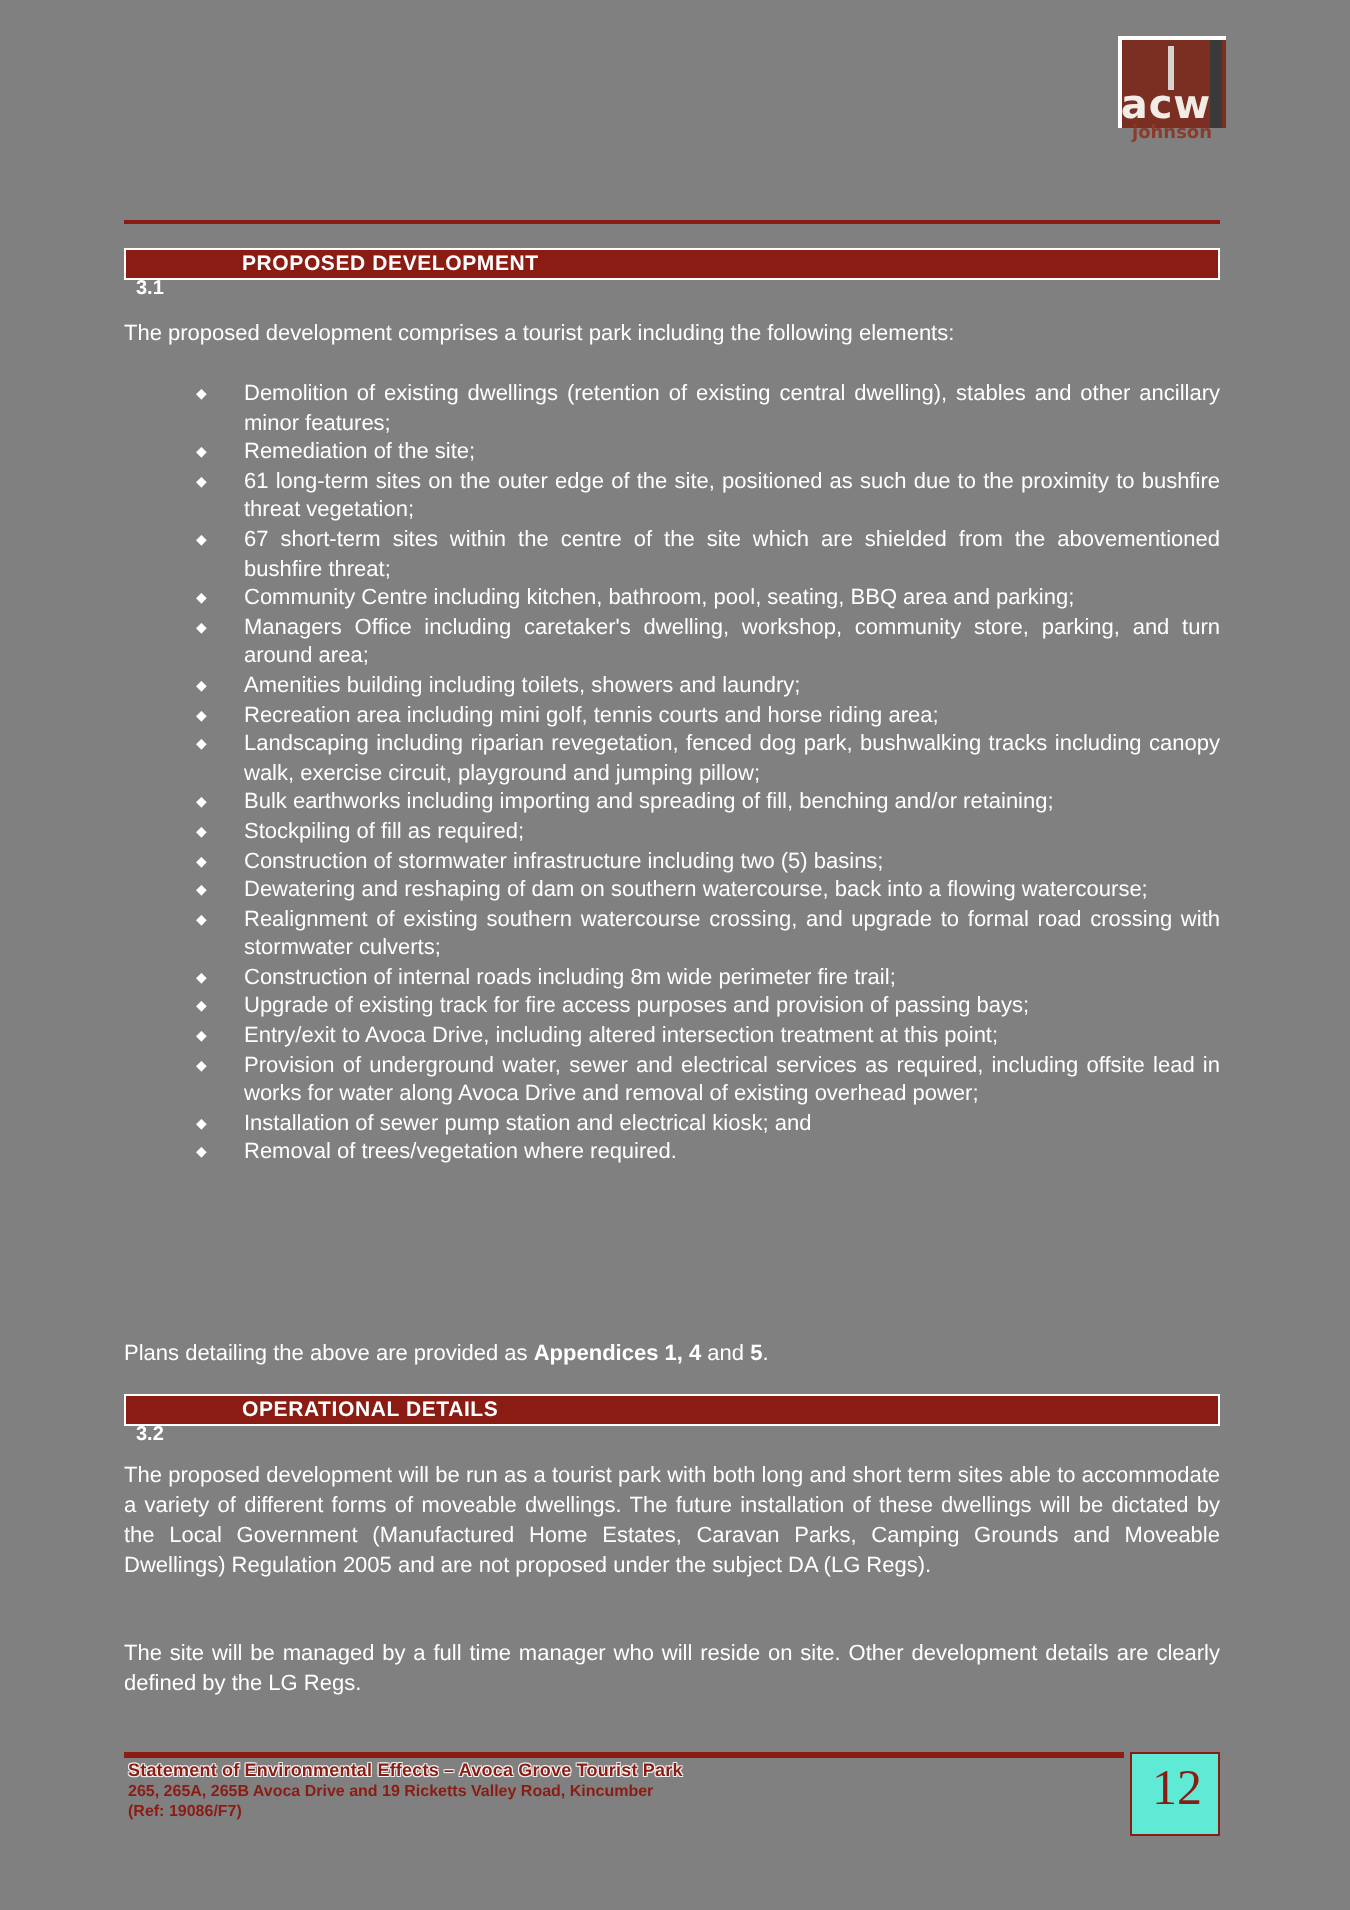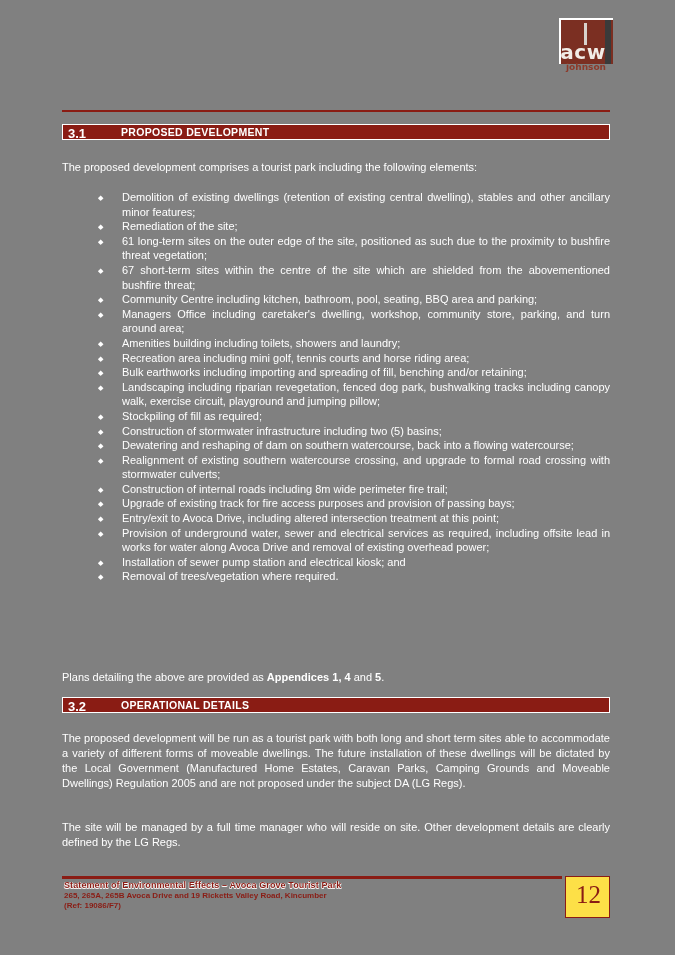--- a/index.html
+++ b/index.html
@@ -110,22 +110,22 @@
     left: 62px;
     width: 548px;
     height: 16px;
     background: #8a1c14;
     border: 1px solid #ffffff;
     box-sizing: border-box;
   }
   .sec-num {
     position: absolute;
     left: 5px;
-    top: 1px;
-    font-size: 13px;
+    top: 14px;
+    font-size: 10px;
     font-weight: bold;
     color: #ffffff;
     text-align: right;
   }
   .sec-label {
     position: absolute;
     left: 58px;
     top: 1px;
     font-size: 10.5px;
     font-weight: bold;
@@ -203,21 +203,21 @@
   .footer-line2, .footer-line3 {
     font-size: 8px;
     font-weight: bold;
   }
   .page-num-box {
     position: absolute;
     left: 565px;
     top: 876px;
     width: 45px;
     height: 42px;
-    background: #fde047;
+    background: #5eead4;
     border: 1.5px solid #8a1c14;
     box-sizing: border-box;
   }
   .page-num {
     position: absolute;
     left: 0;
     top: 4px;
     width: 45px;
     text-align: center;
     font-size: 25px;
@@ -249,22 +249,22 @@
 
   <ul class="bullets" style="top:190px;">
     <li>Demolition of existing dwellings (retention of existing central dwelling), stables and other ancillary minor features;</li>
     <li>Remediation of the site;</li>
     <li>61 long-term sites on the outer edge of the site, positioned as such due to the proximity to bushfire threat vegetation;</li>
     <li>67 short-term sites within the centre of the site which are shielded from the abovementioned bushfire threat;</li>
     <li>Community Centre including kitchen, bathroom, pool, seating, BBQ area and parking;</li>
     <li>Managers Office including caretaker's dwelling, workshop, community store, parking, and turn around area;</li>
     <li>Amenities building including toilets, showers and laundry;</li>
     <li>Recreation area including mini golf, tennis courts and horse riding area;</li>
+    <li>Landscaping including riparian revegetation, fenced dog park, bushwalking tracks including canopy walk, exercise circuit, playground and jumping pillow;</li>
     <li>Bulk earthworks including importing and spreading of fill, benching and/or retaining;</li>
-    <li>Landscaping including riparian revegetation, fenced dog park, bushwalking tracks including canopy walk, exercise circuit, playground and jumping pillow;</li>
     <li>Stockpiling of fill as required;</li>
     <li>Construction of stormwater infrastructure including two (5) basins;</li>
     <li>Dewatering and reshaping of dam on southern watercourse, back into a flowing watercourse;</li>
     <li>Realignment of existing southern watercourse crossing, and upgrade to formal road crossing with stormwater culverts;</li>
     <li>Construction of internal roads including 8m wide perimeter fire trail;</li>
     <li>Upgrade of existing track for fire access purposes and provision of passing bays;</li>
     <li>Entry/exit to Avoca Drive, including altered intersection treatment at this point;</li>
     <li>Provision of underground water, sewer and electrical services as required, including offsite lead in works for water along Avoca Drive and removal of existing overhead power;</li>
     <li>Installation of sewer pump station and electrical kiosk; and</li>
     <li>Removal of trees/vegetation where required.</li>

